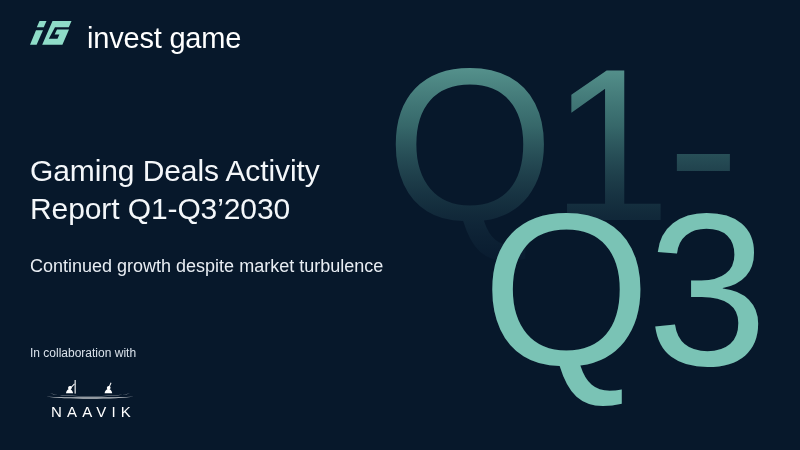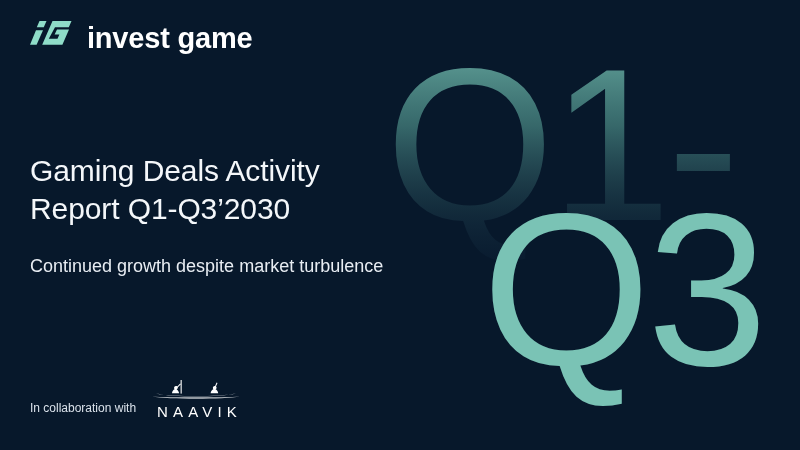--- a/index.html
+++ b/index.html
@@ -47,21 +47,21 @@
     gap: 13px;
   }
   .brand-mark {
     width: 44px;
     height: 34px;
     display: block;
   }
   .brand-word {
     color: #ffffff;
     font-size: 29px;
-    font-weight: bold;
+    font-weight: normal;
     letter-spacing: -0.2px;
     line-height: 1;
     white-space: nowrap;
   }
 
   
   .headline {
     position: absolute;
     left: 30px;
     top: 152px;
@@ -88,20 +88,21 @@
   }
 
   
   .collab {
     position: absolute;
     left: 30px;
     bottom: 31px;
     display: flex;
     align-items: flex-end;
     gap: 14px;
+    flex-direction: column;
   }
   .collab-label {
     color: #d9e1ea;
     font-size: 12px;
     line-height: 1;
     padding-bottom: 5px;
     white-space: nowrap;
   }
   .partner-logo {
     display: flex;

